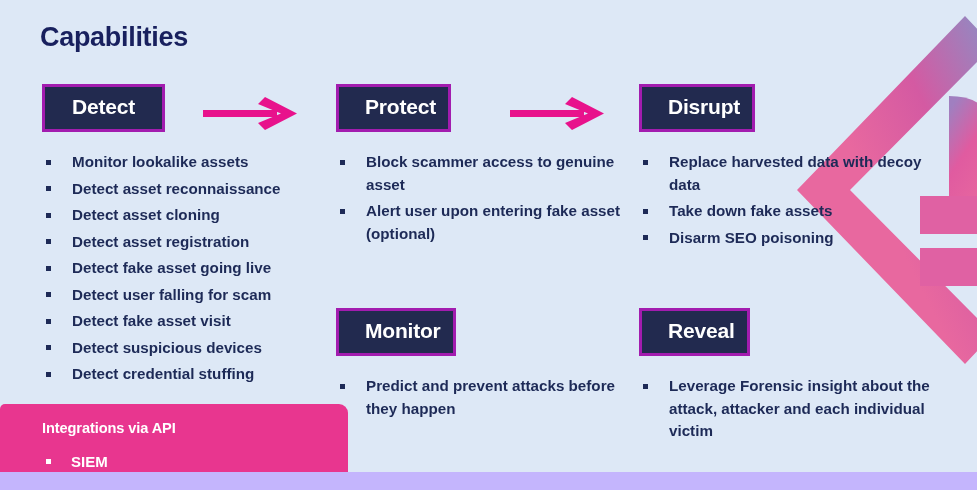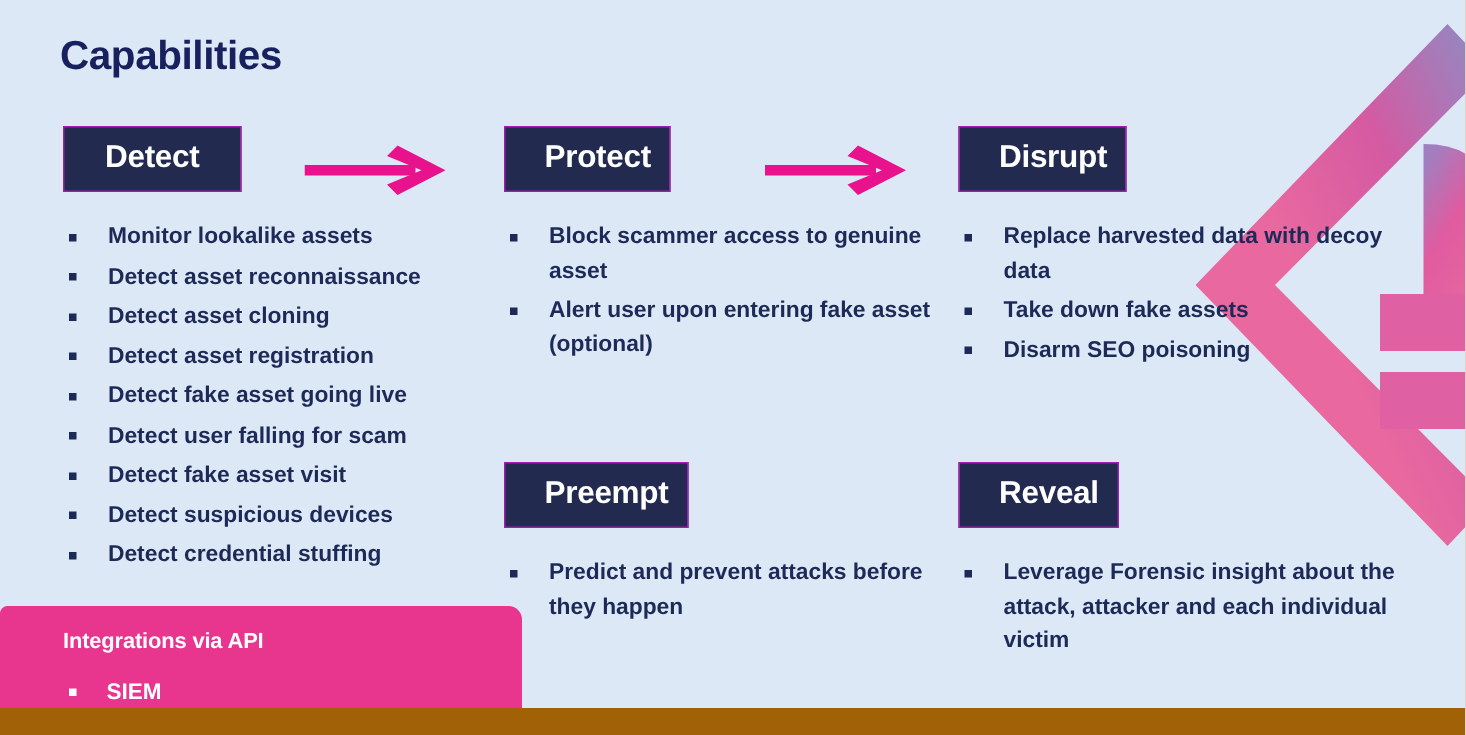--- a/index.html
+++ b/index.html
@@ -12,21 +12,21 @@
     width: 977px;
     height: 490px;
     overflow: hidden;
     font-family: "Liberation Sans", sans-serif;
   }
 
   #slide {
     position: relative;
     width: 977px;
     height: 490px;
-    background: #a16207;
+    background: #c4b5fd;
     overflow: hidden;
   }
 
   
   #panel {
     position: absolute;
     left: 0;
     top: 0;
     width: 977px;
     height: 472px;
@@ -61,21 +61,21 @@
     top: 84px;
   }
   #col-1 { left: 42px;  width: 290px; }
   #col-2 { left: 336px; width: 295px; }
   #col-3 { left: 639px; width: 300px; }
 
   
   .stage-btn {
     display: inline-block;
     background: #222a4f;
-    border: 1px solid #a21caf;
+    border: 3px solid #a21caf;
     color: #ffffff;
     font-size: 21px;
     font-weight: bold;
     letter-spacing: -0.2px;
     padding: 9px 12px 11px 26px;
     box-sizing: border-box;
     line-height: 1.05;
     white-space: nowrap;
   }
   #col-1 .stage-btn { padding-left: 27px; padding-right: 27px; }
@@ -207,21 +207,21 @@
 
     <div class="column" id="col-2">
       <div class="stage-block">
         <div class="stage-btn">Protect</div>
         <ul class="bullets">
           <li>Block scammer access to genuine asset</li>
           <li>Alert user upon entering fake asset (optional)</li>
         </ul>
       </div>
       <div class="stage-block stage-block-2">
-        <div class="stage-btn">Preempt</div>
+        <div class="stage-btn">Monitor</div>
         <ul class="bullets">
           <li>Predict and prevent attacks before they happen</li>
         </ul>
       </div>
     </div>
 
     <svg class="arrow" id="arrow-2" width="98" height="40" aria-hidden="true">
       <rect x="0" y="15" width="74" height="7" fill="#e8128c"></rect>
       <path d="M62 2 L94 18.5 L62 35 L55 28 L78 18.5 L55 9 Z" fill="#e8128c"></path>
     </svg>

